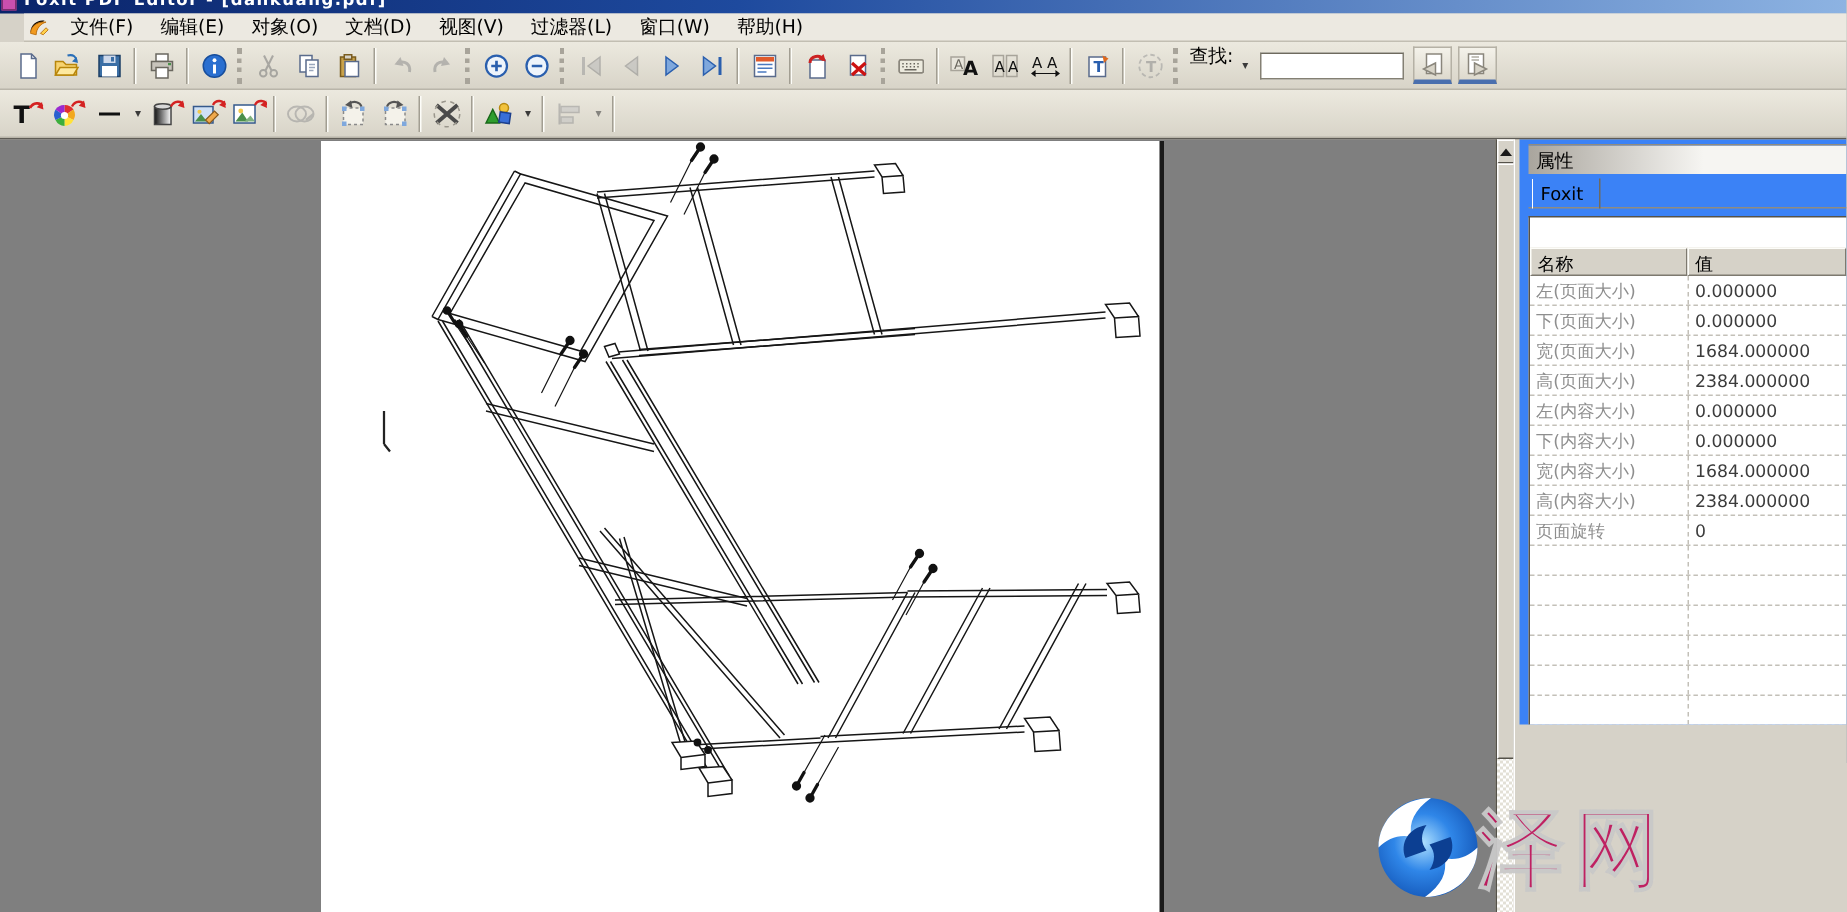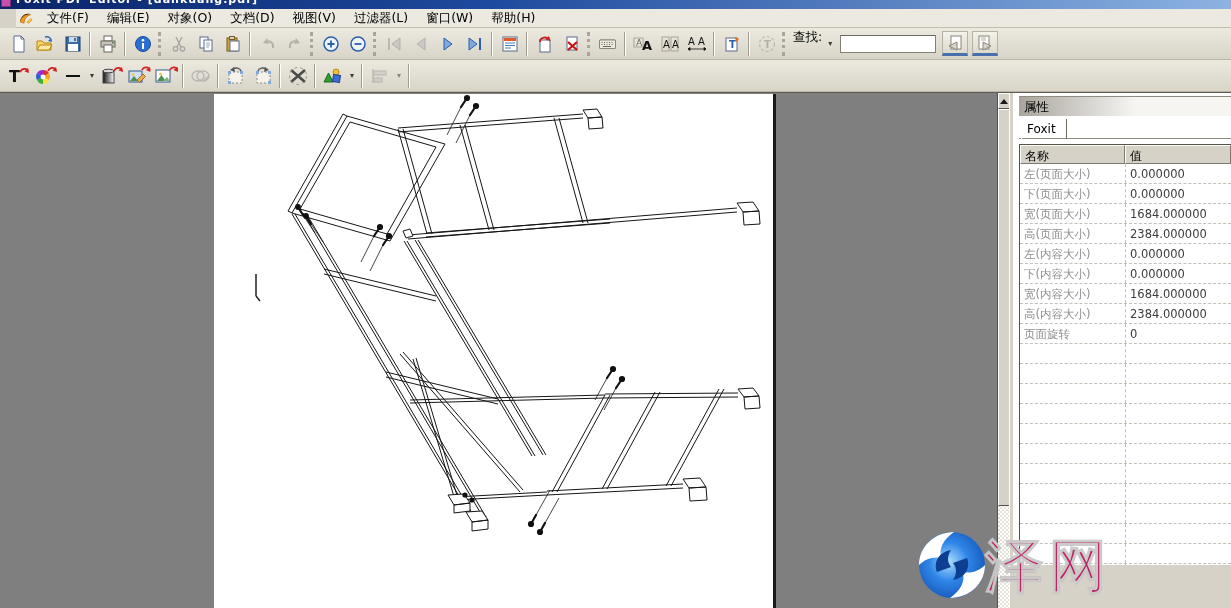--- a/index.html
+++ b/index.html
@@ -38,26 +38,26 @@
   .vscroll { position:absolute; left:997px; top:0; width:12px; height:516px;
     background:repeating-conic-gradient(#ffffff 0 25%,#e3e0d6 0 50%) 0 0/4px 4px; border-left:1px solid #55524a; }
   .sbtn { position:absolute; left:0; width:12px; height:16px; background:#d6d2c8; border:1px solid #55524a; border-top:1px solid #fff; border-left:1px solid #fff; display:flex; align-items:center; justify-content:center; }
   .sthumb { position:absolute; left:0; top:16px; width:12px; height:397px; background:#d6d2c8; border:1px solid #55524a; border-top:1px solid #fff; border-left:1px solid #fff; }
   .arrow-up { width:0; height:0; border-left:4px solid transparent; border-right:4px solid transparent; border-bottom:5px solid #1a1a1a; }
 
   
   .splitter { position:absolute; left:1009px; top:0; width:4px; height:516px; background:#d6d2c8; border-left:1px solid #fff; }
 
   
-  .panel { position:absolute; left:1013px; top:0; width:218px; height:472px; background:#ffffff; }
+  .panel { position:absolute; left:1013px; top:0; width:218px; height:390px; background:#3b82f6; }
   .ptitle { position:absolute; left:6px; top:3px; right:0; height:20px; background:linear-gradient(90deg,#a9a59d,#f6f5f2 55%,#f6f5f2); font-size:12.5px; color:#000; padding:2px 0 0 5px; border-top:1px solid #8f8b81; }
   .ptabrow { position:absolute; left:6px; top:25px; right:0; height:21px; border-bottom:1px solid #8f8b81; }
   .ptab { position:absolute; left:2px; top:1px; width:46px; height:20px; font-size:12px; padding:3px 0 0 6px; border-right:1px solid #6e6a60; box-shadow:1px 0 0 #fff inset; }
   .ptable { position:absolute; left:6px; top:51px; right:0; bottom:0; background:#fff; border-left:1px solid #55524a; border-top:1px solid #55524a; overflow:hidden; }
-  .phead { display:flex; height:19px; }
+  .phead { display:flex; height:19px;margin-top:20px; }
   .phc { background:#d6d2c8; border-top:1px solid #fdfdf9; border-left:1px solid #fdfdf9; border-right:1px solid #7d796f; border-bottom:1px solid #7d796f; font-size:12px; color:#000; padding:2px 0 0 4px; }
   .phc.name { width:105px; } .phc.val { flex:1; }
   .prow { display:flex; height:20px; border-bottom:1px dashed #c3c0b8;justify-content:center; }
   .pc { font-size:11.5px; padding:3px 0 0 4px; white-space:nowrap; overflow:hidden; }
   .pc.name { width:105px; color:#8e8e8e; }
   .pc.val { flex:1; color:#3c3c3c; border-left:1px dashed #c3c0b8; }
 
   
   .watermark { position:absolute; left:903px; top:522px; width:210px; height:86px; z-index:60; pointer-events:none; }
   .wmtext { position:absolute; left:82px; top:6px; font-size:58px; font-weight:bold; color:#be185d; letter-spacing:6px; -webkit-text-stroke:1px #c9c9c9; text-shadow:0 0 1px #bfbfbf; opacity:.95; white-space:nowrap; }

